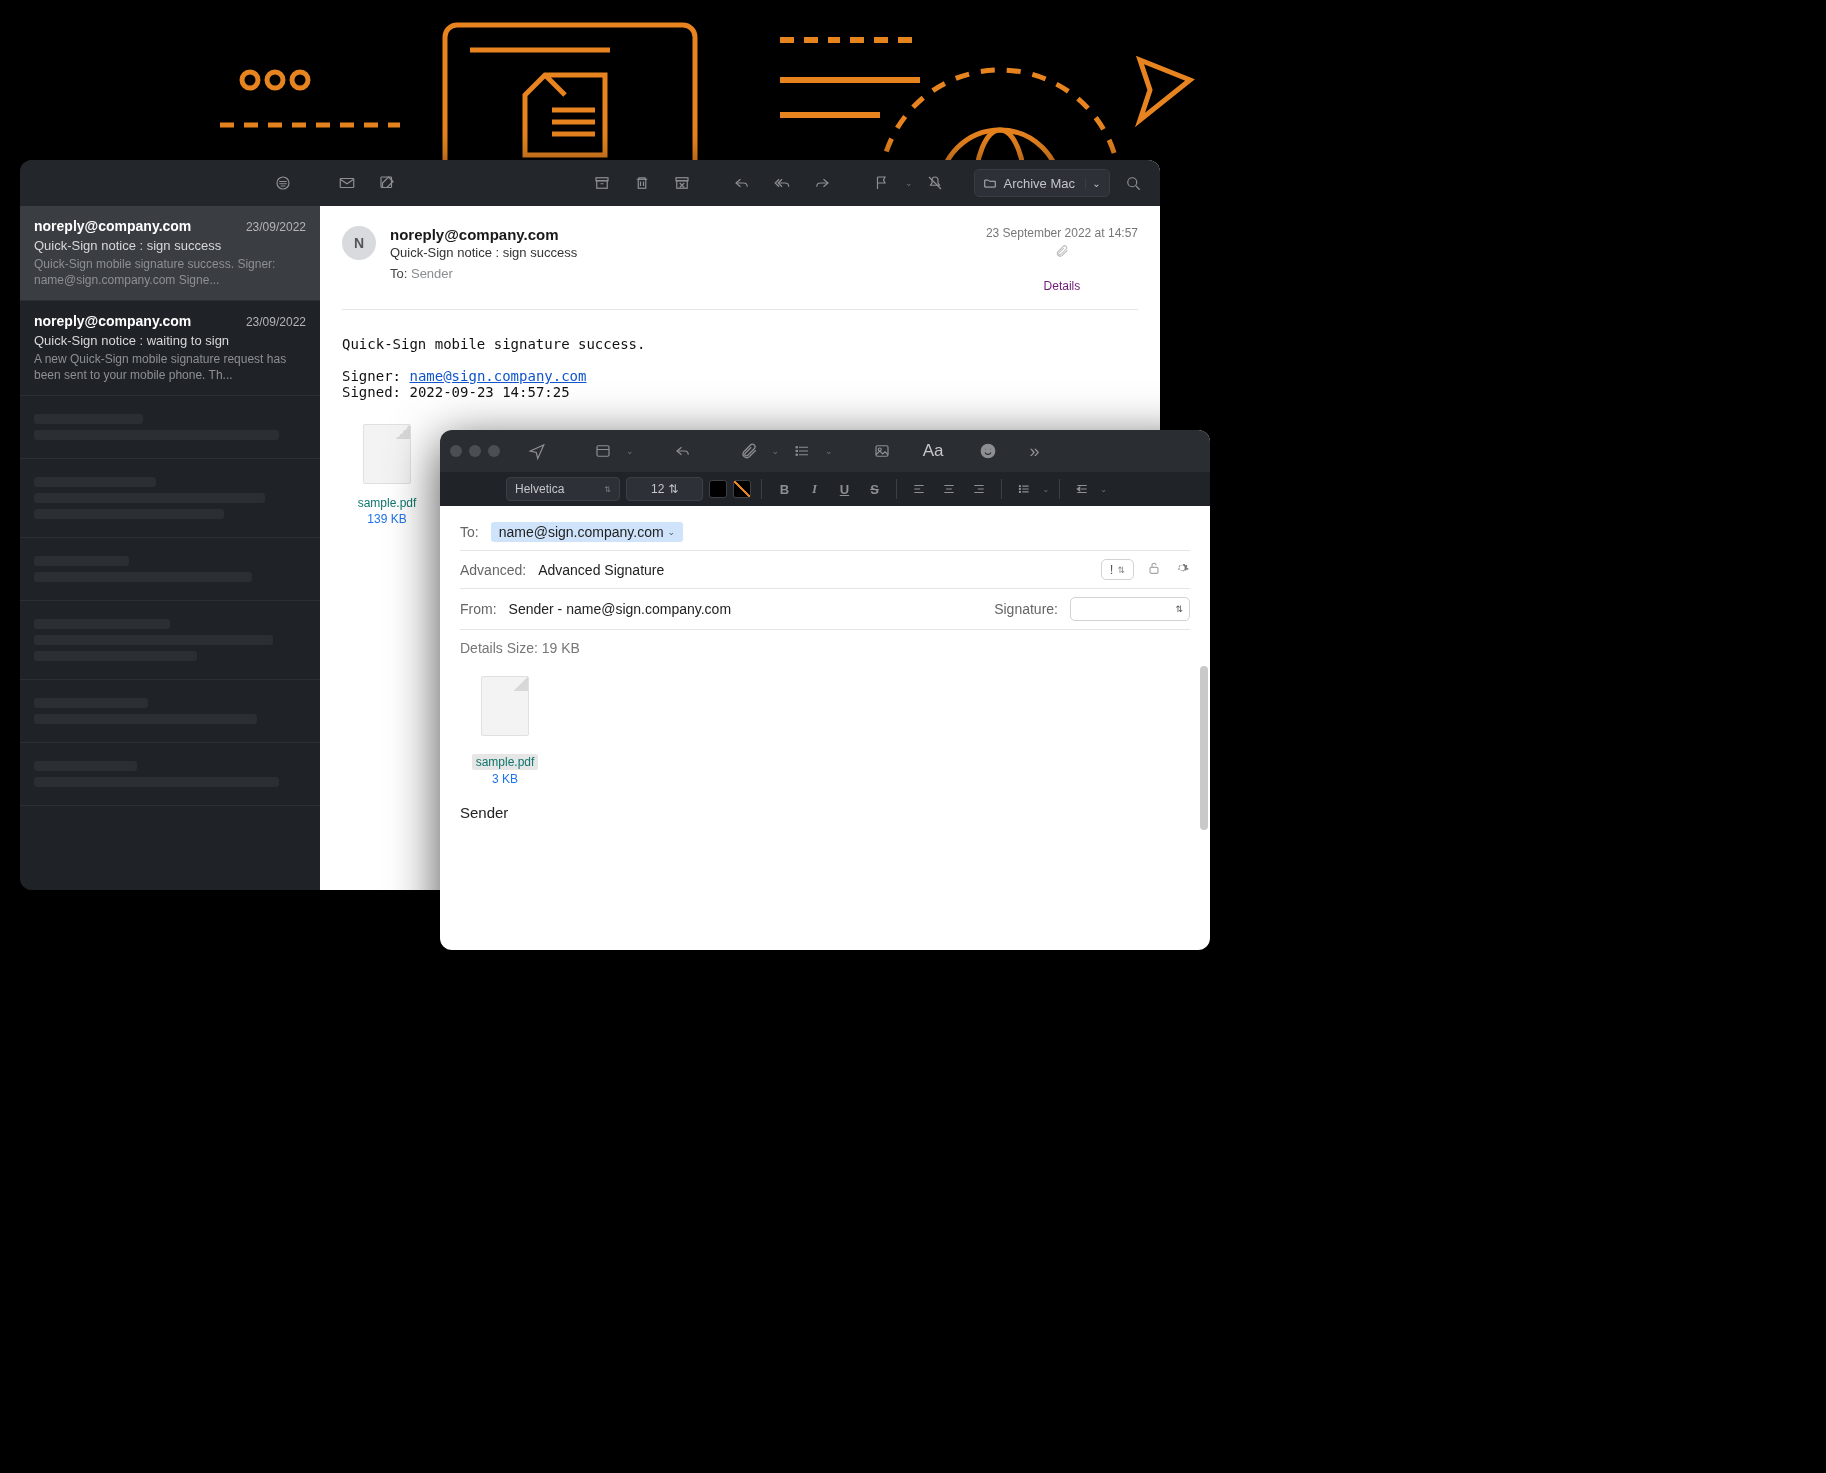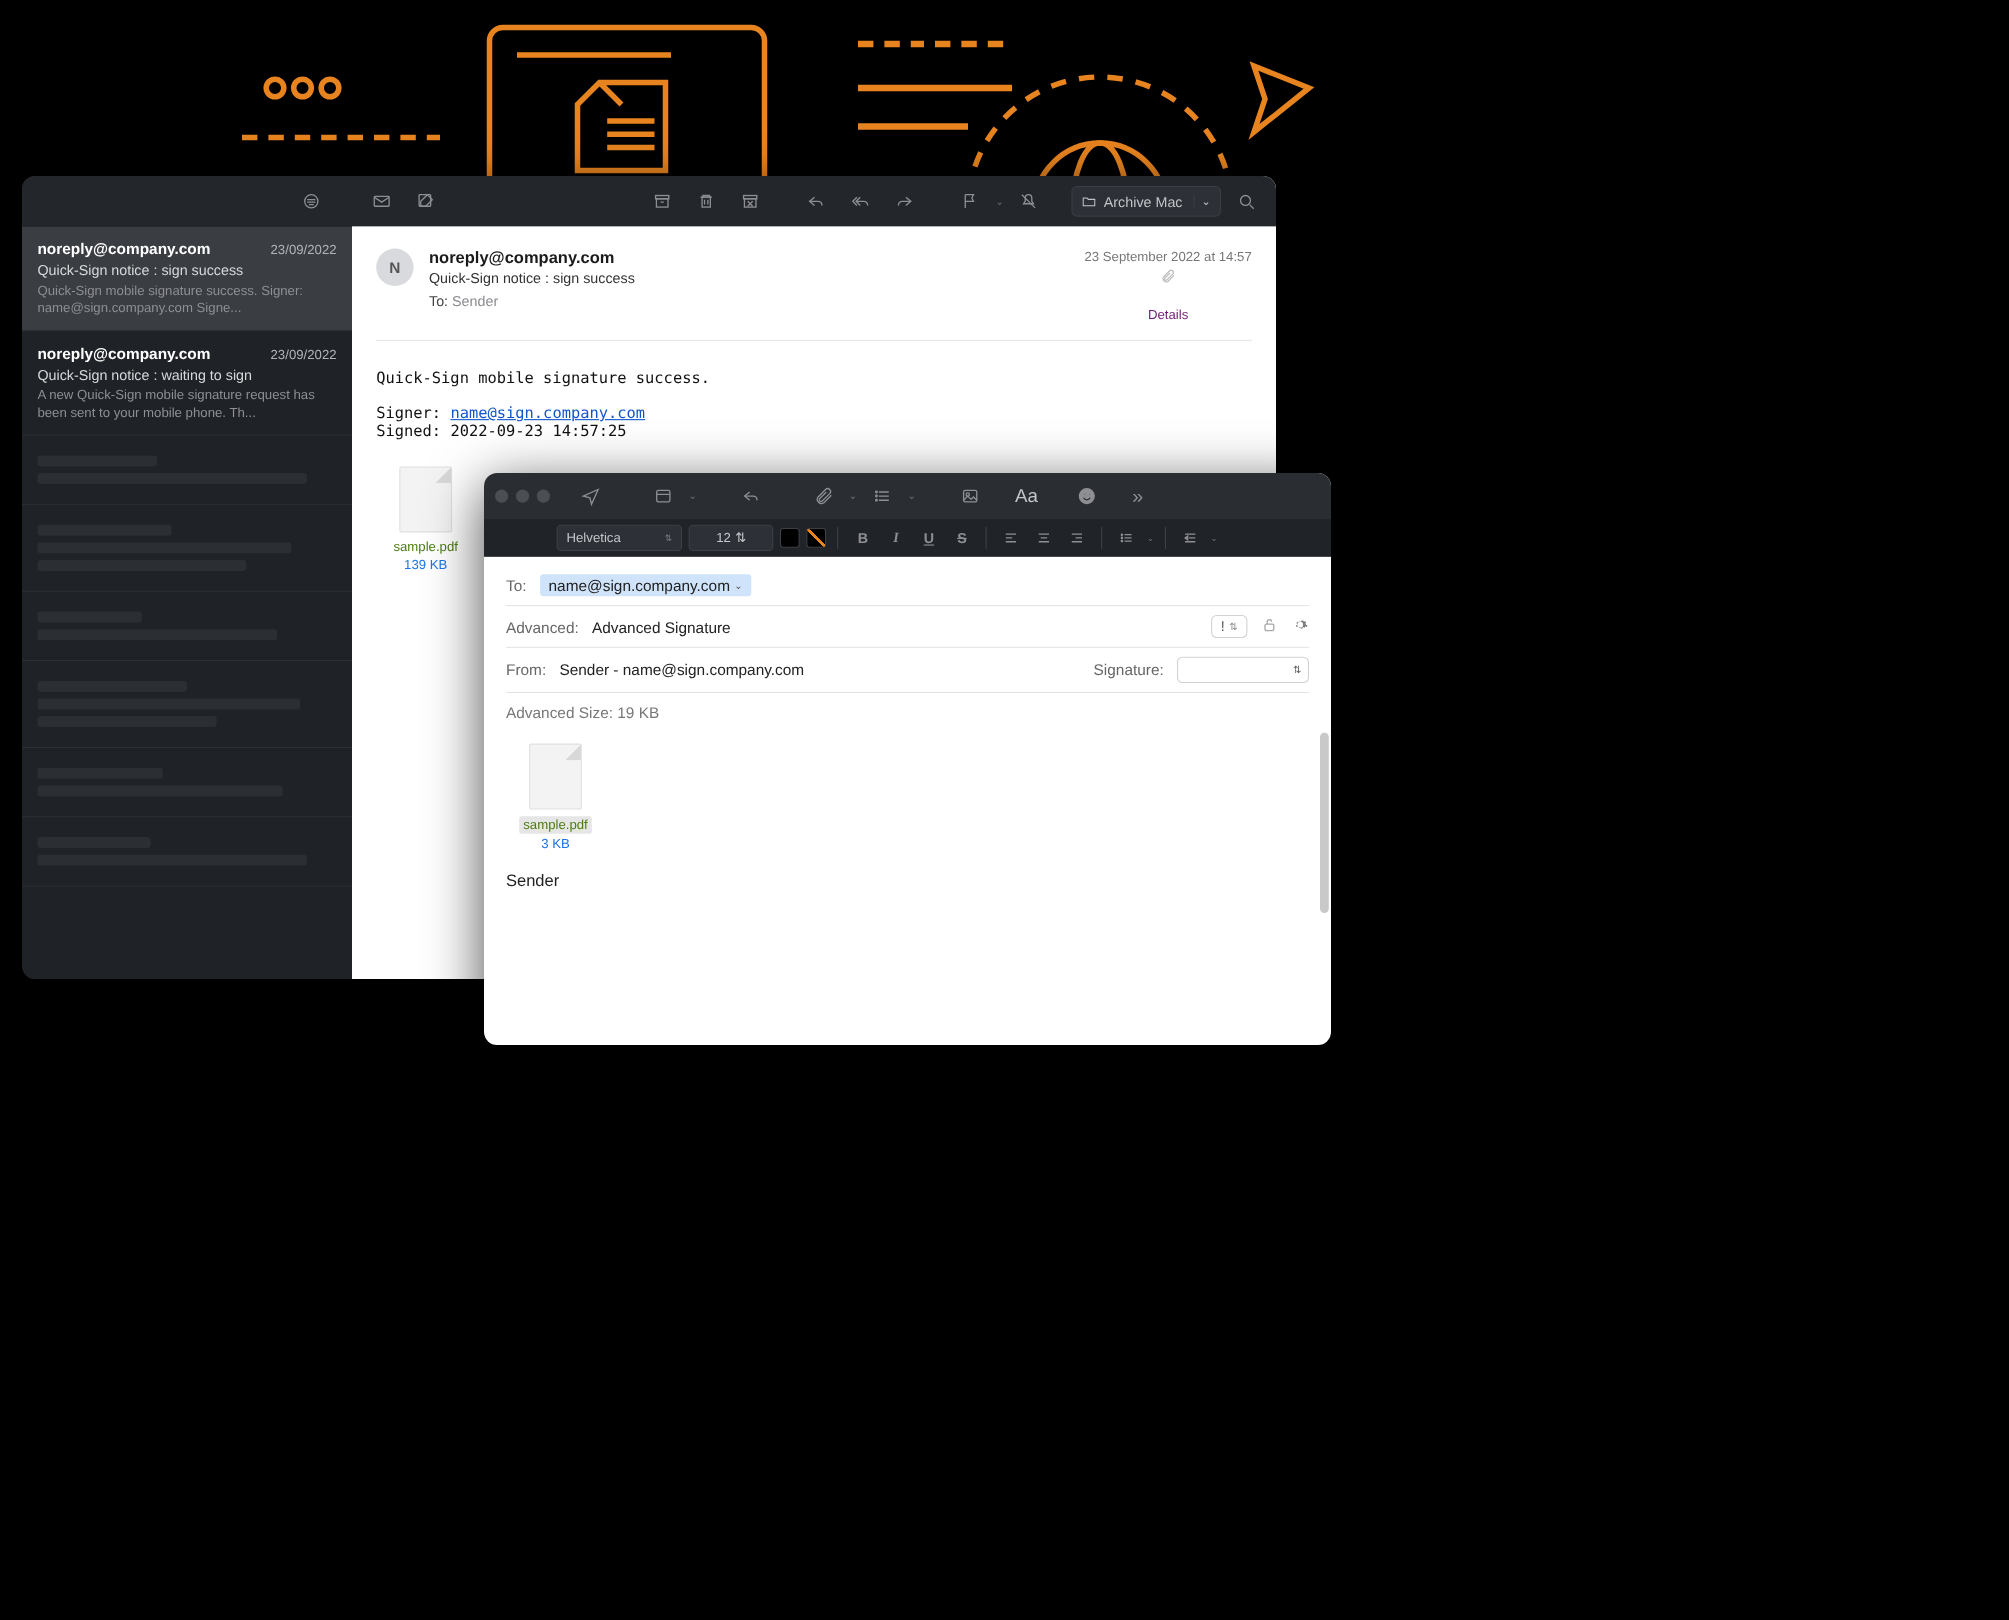--- a/index.html
+++ b/index.html
@@ -138,21 +138,21 @@
     background: #f3f3f3;
     border: 1px solid #e0e0e0;
     border-radius: 2px;
     position: relative;
   }
   .attachment .fileicon::after {
     content: ''; position: absolute; top: 0; right: 0;
     width: 14px; height: 14px;
     background: linear-gradient(135deg, transparent 50%, #d8d8d8 50%);
   }
-  .attachment .name { color: #4d7c0f; }
+  .attachment .name { color: #0f766e; margin-top: 12px; }
   .attachment .name.grey { background: #e6e6e6; padding: 1px 4px; border-radius: 2px; display: inline-block; }
   .attachment .size { color: #1e73e8; margin-top: 2px; }
 
   
   .compose {
     position: absolute;
     top: 430px;
     left: 440px;
     width: 770px;
     height: 520px;
@@ -678,21 +678,21 @@
       <span class="lab">From:</span>
       <span class="val">Sender - name@sign.company.com</span>
       <span class="lab">Signature:</span>
       <div class="sig-select">
           <span style="font-size:9px;">⇅</span>
         </div>
     </div>
   </div>
 
   <div class="msg-size">
-    <span>Advanced Size:</span> <span>19 KB</span>
+    <span>Details Size:</span> <span>19 KB</span>
   </div>
 
   <div class="compose-body">
     <div class="attachment">
       <div class="fileicon"></div>
       <div class="name grey">sample.pdf</div>
       <div class="size">3 KB</div>
     </div>
     <div class="signature-lines">
       <div>Sender</div>

